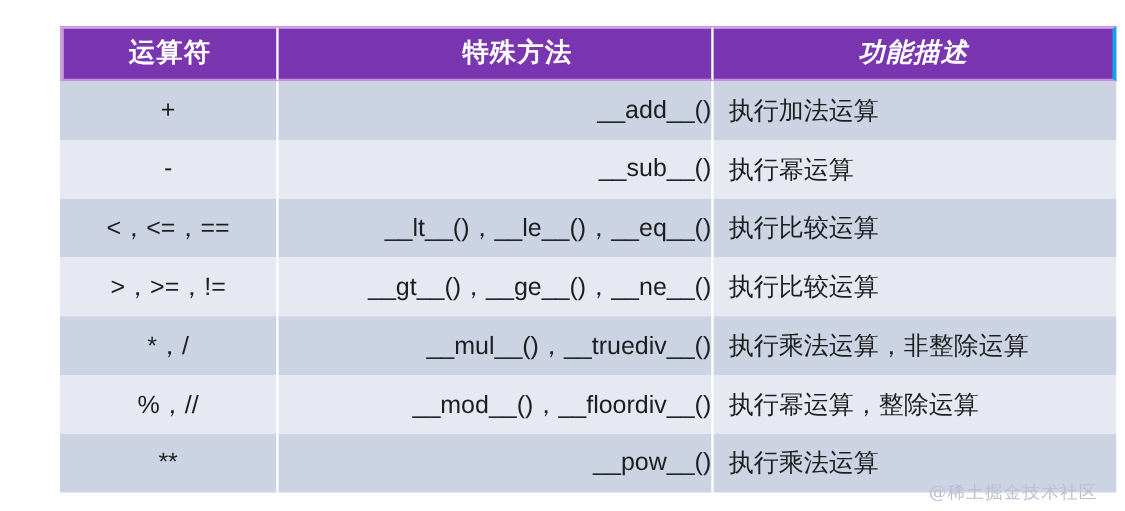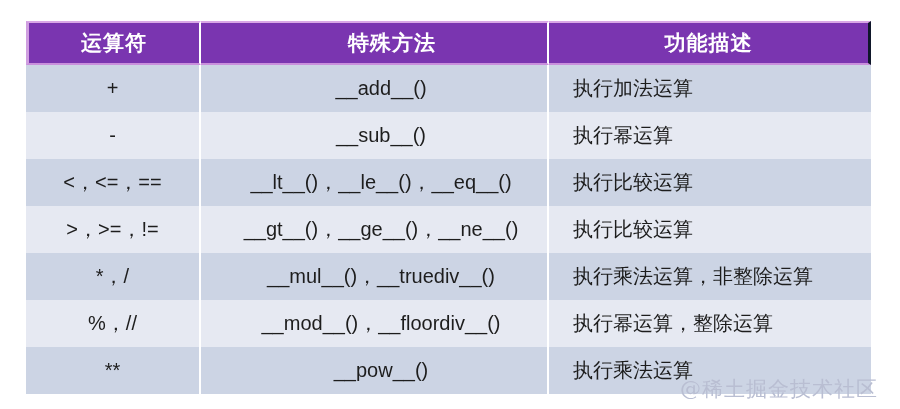--- a/index.html
+++ b/index.html
@@ -10,21 +10,21 @@
     width: 900px;
     height: 409px;
     background: #ffffff;
     font-family: "Liberation Sans", "DejaVu Sans", sans-serif;
     overflow: hidden;
     position: relative;
   }
 
   #table-wrap {
     position: absolute;
-    left: 26px;
+    left: 48px;
     top: 21px;
     width: 787px;
   }
 
   table.op-table {
     width: 845px;
     border-collapse: separate;
     border-spacing: 0;
     table-layout: fixed;
   }
@@ -46,61 +46,62 @@
   }
   thead th.h-col1 {
     border-left: 3px solid #cf9ee0;
     border-right: 2px solid #ffffff;
   }
   thead th.h-col2 {
     border-right: 2px solid #ffffff;
     padding-left: 36px;
   }
   thead th.h-col3 {
-    border-right: 3px solid #0f172a;
+    border-right: 3px solid #0ea5e9;
+    font-style: italic;
   }
 
   
   tbody td {
     height: 47px;
     padding: 0;
     font-size: 20px;
     color: #1d1d1d;
     box-sizing: border-box;
     white-space: nowrap;
     overflow: hidden;
   }
   tbody tr.row-odd td { background: #ccd4e4; }
   tbody tr.row-even td { background: #e6e9f2; }
 
   td.c-op {
     text-align: center;
     border-right: 2px solid #ffffff;
   }
   td.c-method {
-    text-align: center;
+    text-align: right;
     padding-left: 14px;
     border-right: 2px solid #ffffff;
   }
   td.c-desc {
     text-align: left;
-    padding-left: 24px;
+    padding-left: 12px;
     margin-top: 41px;
   }
 
   .col1 { width: 175px; }
   .col2 { width: 348px; }
   .col3 { width: 322px; }
 
   
   #watermark {
     position: absolute;
     right: 22px;
     bottom: 6px;
-    font-size: 21px;
+    font-size: 14px;
     color: #b9bed2;
     letter-spacing: 1px;
     font-family: "DejaVu Serif", "Liberation Serif", serif;
     user-select: none;
     pointer-events: none;
   }
 </style>
 </head>
 <body>
 

